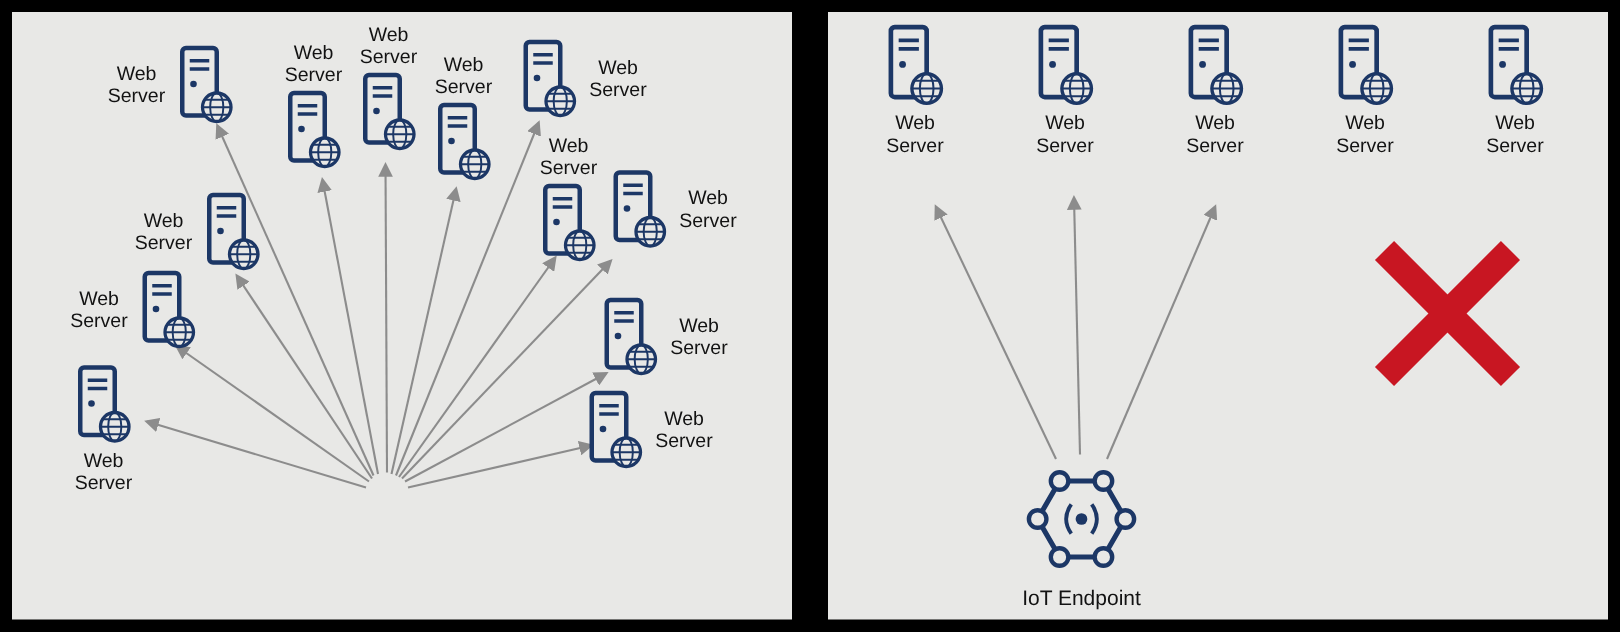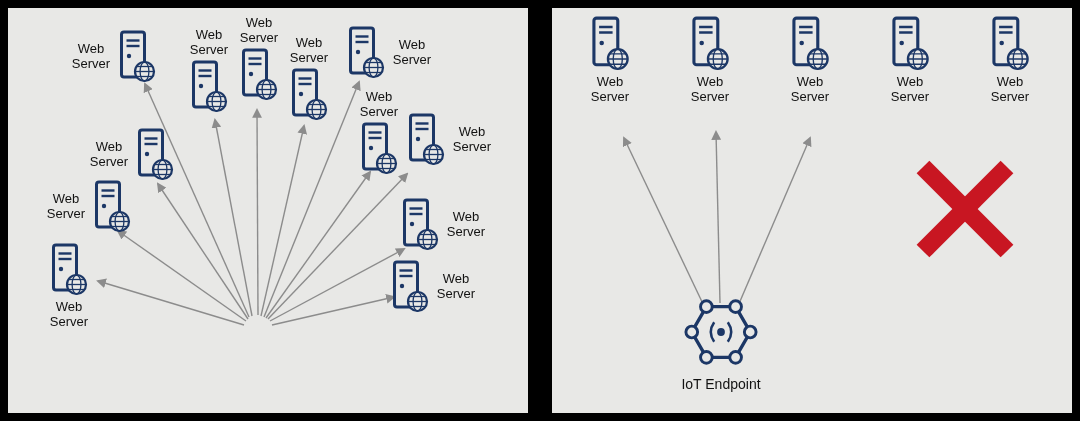--- a/index.html
+++ b/index.html
@@ -226,20 +226,20 @@
     <svg width="42" height="56" viewBox="0 0 38 54">
         <use href="#glyph-server"></use>
       </svg>
     <span class="lbl">Web Server</span>
   </div>
 
   <svg class="redx" width="106" height="106" viewBox="0 0 106 106">
       <use href="#glyph-redx"></use>
     </svg>
 
-  <div class="node col" style="left:128px;top:286px;gap:6px">
+  <div class="node col" style="left:128px;top:300px;gap:6px">
     <svg width="82" height="76" viewBox="0 0 84 78">
         <use href="#glyph-iot"></use>
       </svg>
     <span class="caption">IoT Endpoint</span>
   </div>
 
 </div>
 
 </body></html>

